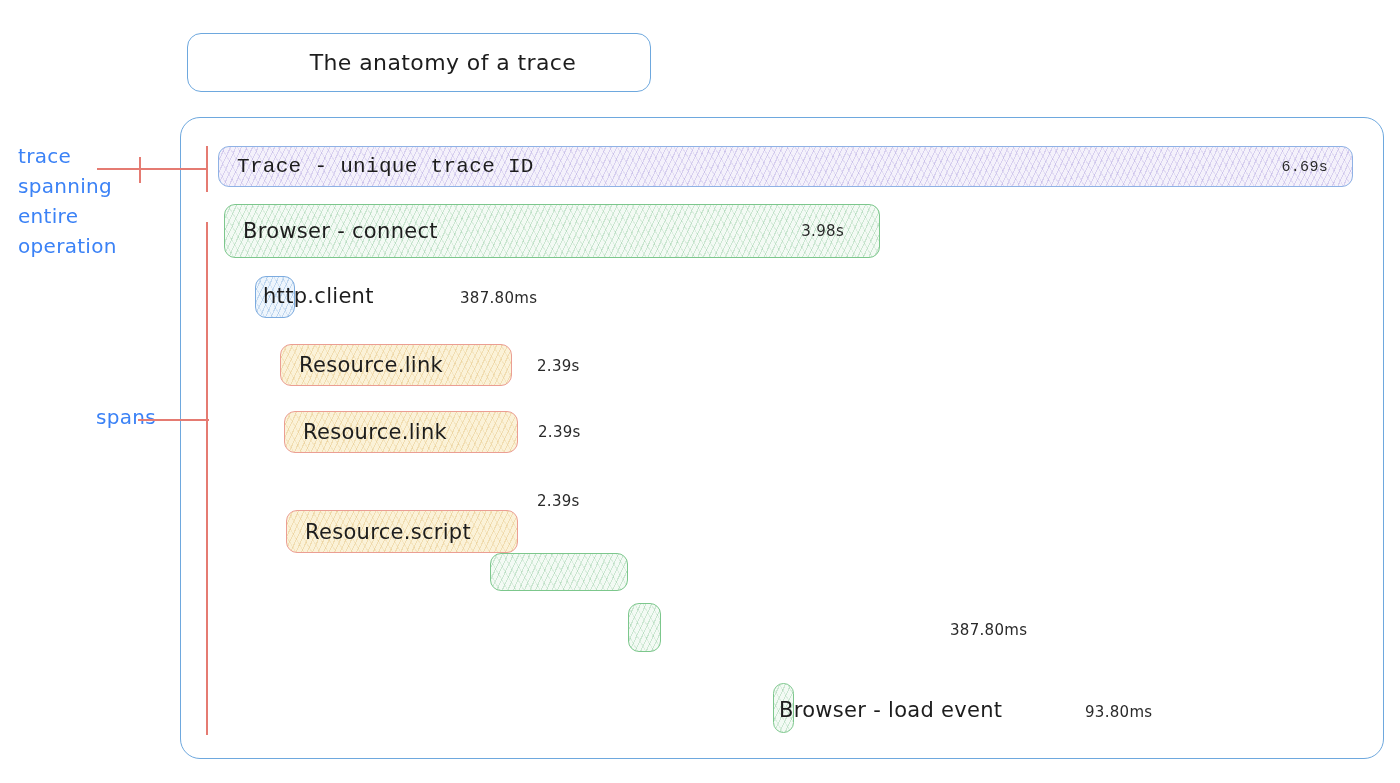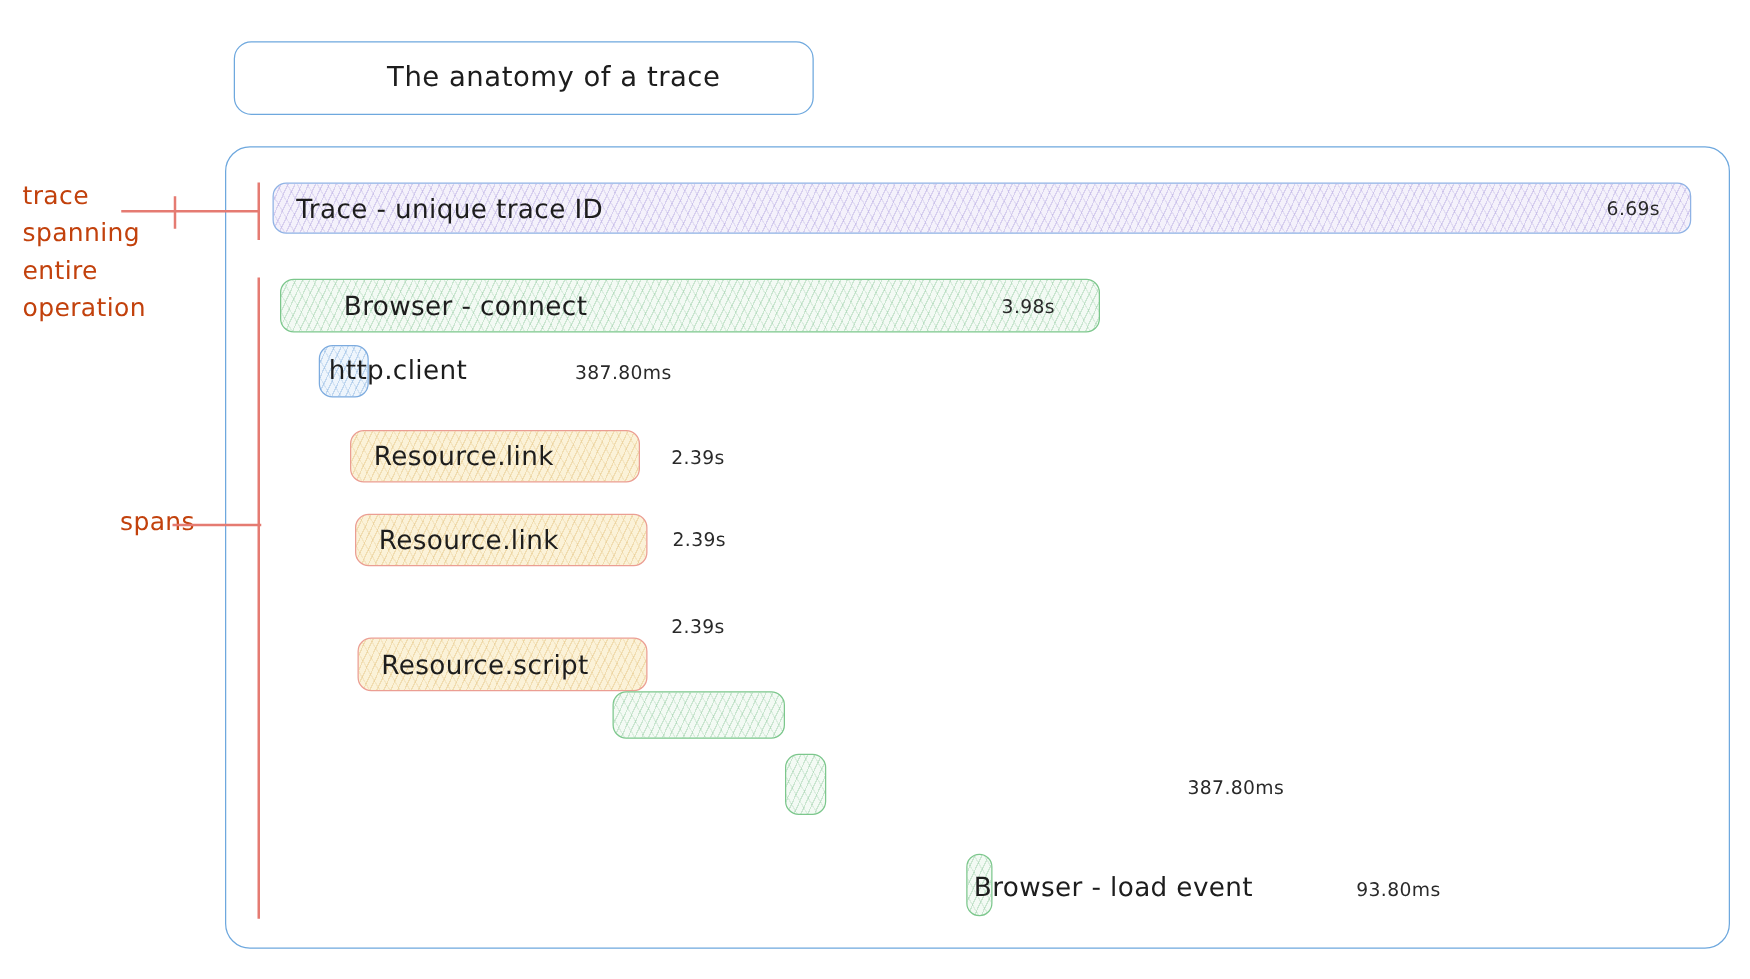--- a/index.html
+++ b/index.html
@@ -8,20 +8,21 @@
     font-family:"DejaVu Sans","Liberation Sans",sans-serif;color:#1d1d1d;
   }
   .abs{position:absolute;}
   
   .box{box-sizing:border-box;border-radius:11px;}
   .box.purple{
     border:1.6px solid #8fb2e5;background-color:#f4f1fb;
     background-image:
       repeating-linear-gradient(115deg, rgba(149,131,212,0.30) 0 1px, transparent 1px 5px),
       repeating-linear-gradient(60deg, rgba(149,131,212,0.18) 0 1px, transparent 1px 7px);
+    font-family: Liberation Mono, monospace;
   }
   .box.green{
     border:1.6px solid #7cc78c;background-color:#f3faf4;
     background-image:
       repeating-linear-gradient(115deg, rgba(98,179,118,0.28) 0 1px, transparent 1px 5px),
       repeating-linear-gradient(60deg, rgba(98,179,118,0.16) 0 1px, transparent 1px 7px);
   }
   .box.yellow{
     border:1.6px solid #eb9e93;background-color:#fbf2d8;
     background-image:
@@ -36,21 +37,21 @@
   }
   
   .span-label{
     font-size:21px;letter-spacing:0.3px;white-space:nowrap;color:#1d1d1d;
   }
   .inside-label{padding-left:18px;display:flex;align-items:center;height:100%;}
   .duration{
     font-size:15px;letter-spacing:0.3px;white-space:nowrap;color:#2a2a2a;
   }
   .duration.inside{position:absolute;top:50%;transform:translateY(-50%);}
-  .note{font-size:20px;line-height:30px;letter-spacing:0.3px;color:#c2410c;}
+  .note{font-size:20px;line-height:30px;letter-spacing:0.3px;color:#3b82f6;}
   .title-box{
     box-sizing:border-box;border:1.6px solid #6ea8de;border-radius:14px;
     display:flex;align-items:center;justify-content:center;
     font-size:22px;letter-spacing:0.4px;padding-left:48px;
   }
   .outer-frame{
     box-sizing:border-box;border:1.6px solid #6ea8de;border-radius:20px;
   }
   
   .red{background:#e57b72;}
@@ -79,21 +80,21 @@
   <div class="abs red" style="left:139px;top:157px;width:2px;height:26px;"></div>
   <div class="abs red" style="left:138px;top:419px;width:71px;height:2px;"></div>
   <div class="abs red" style="left:206px;top:146px;width:2px;height:46px;"></div>
   <div class="abs red" style="left:206px;top:222px;width:2px;height:513px;"></div>
 
   <div class="abs box purple" style="left:218px;top:146px;width:1135px;height:41px;">
     <div class="span-label inside-label">Trace - unique trace ID</div>
     <div class="duration inside" style="right:24px;">6.69s</div>
   </div>
 
-  <div class="abs box green" style="left:224px;top:223px;width:656px;height:43px;padding-left:32px;">
+  <div class="abs box green" style="left:224px;top:204px;width:656px;height:54px;">
     <div class="span-label inside-label">Browser - connect</div>
     <div class="duration inside" style="right:35px;">3.98s</div>
   </div>
 
   <div class="abs box blue" style="left:255px;top:276px;width:40px;height:42px;"></div>
   <div class="abs span-label" style="left:263px;top:284px;">http.client</div>
   <div class="abs duration" style="left:460px;top:289px;">387.80ms</div>
 
   <div class="abs box yellow" style="left:280px;top:344px;width:232px;height:42px;">
     <div class="span-label inside-label">Resource.link</div>

